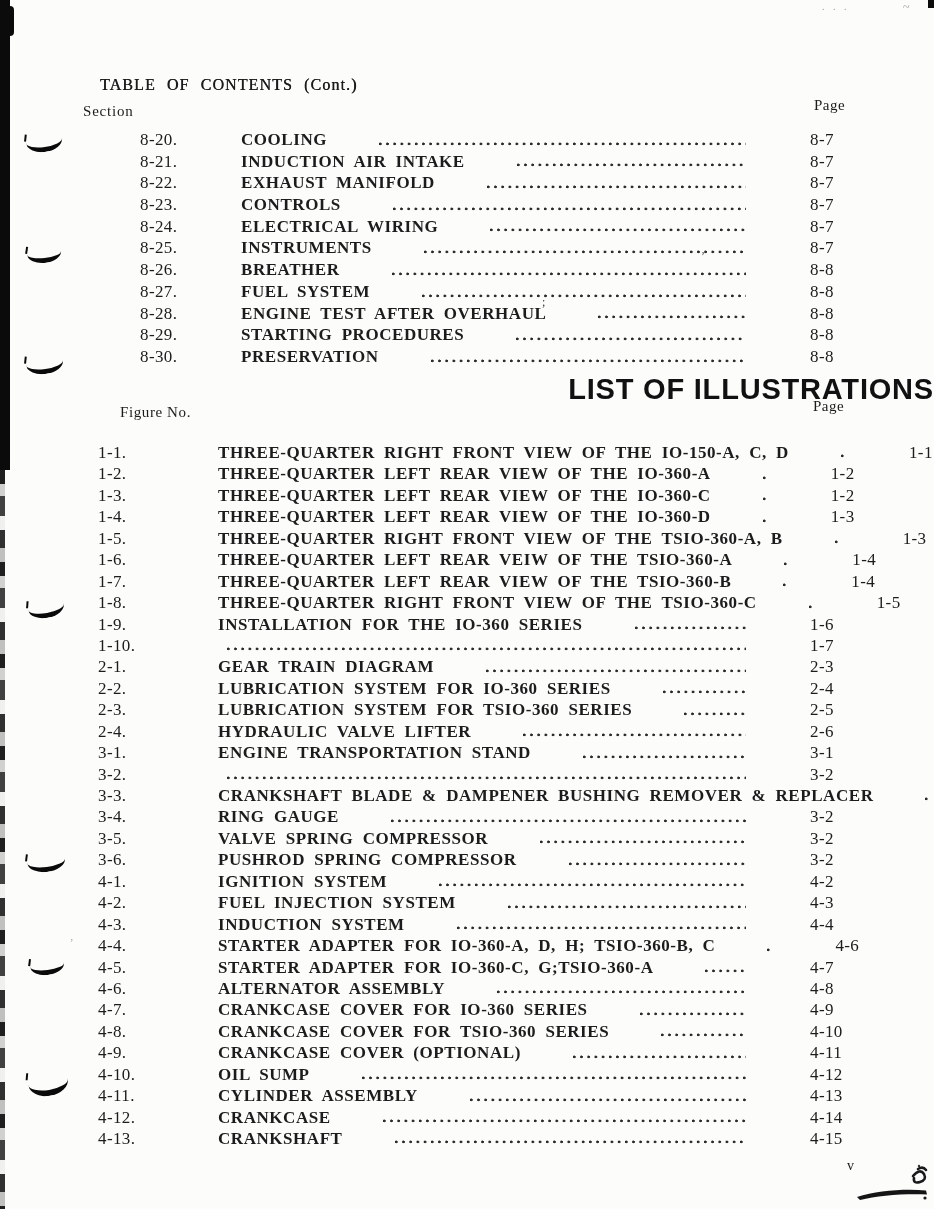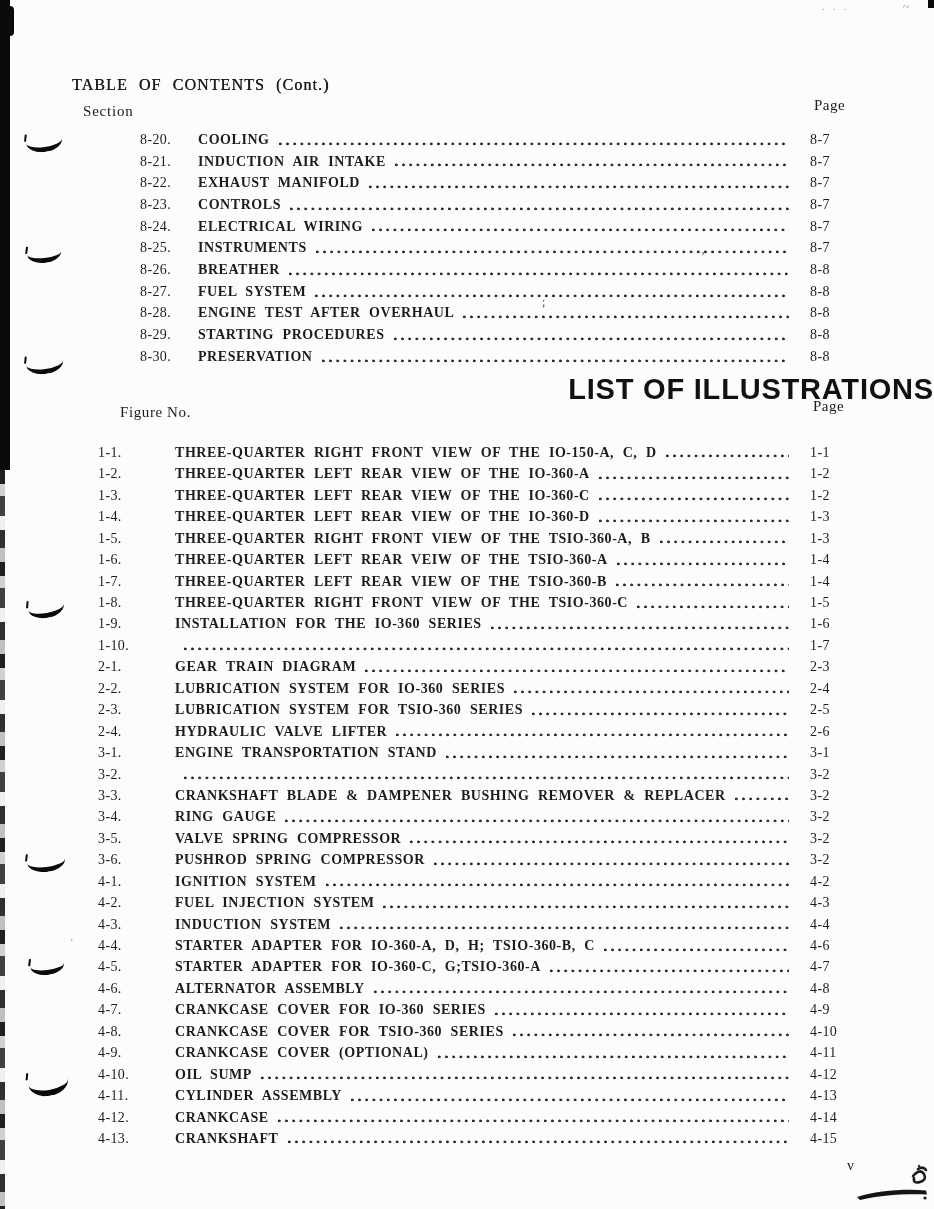--- a/index.html
+++ b/index.html
@@ -16,33 +16,33 @@
       rgba(12,12,12,.92) 0 14px, rgba(12,12,12,.18) 14px 26px,
       rgba(12,12,12,.78) 26px 46px, rgba(12,12,12,.05) 46px 60px,
       rgba(12,12,12,.85) 60px 78px, rgba(12,12,12,.25) 78px 92px);}
   .corner-right{position:absolute;left:928px;top:0;width:6px;height:8px;background:#0b0b0b;}
   .crescent{position:absolute;border-bottom:5px solid #0a0a0a;border-radius:50%;}
   .crescent::before{content:"";position:absolute;left:-1px;top:2px;width:2px;height:7px;background:#0a0a0a;transform:rotate(14deg);}
   .speck{position:absolute;color:#555;font-size:12px;line-height:1;}
   .faint{color:#9a9a9a;}
   .smudge{position:absolute;left:853px;top:1152px;}
   
-  .toc-head{position:absolute;left:72px;top:76px;font-size:16px;letter-spacing:1.1px;word-spacing:6px;text-shadow:.3px 0 0 currentColor;}
+  .toc-head{position:absolute;left:100px;top:76px;font-size:16px;letter-spacing:1.1px;word-spacing:6px;text-shadow:.3px 0 0 currentColor;}
   .section-label{position:absolute;left:83px;top:103px;font-size:15px;letter-spacing:.8px;text-align:right;}
   .page-label-top{position:absolute;left:814px;top:97px;font-size:15px;letter-spacing:.5px;}
   .ill-title{position:absolute;left:0;top:373px;width:934px;text-align:right;
     font-family:"Liberation Sans", sans-serif;font-weight:700;font-size:29px;letter-spacing:.8px;color:#111;}
   .figure-label{position:absolute;left:84px;top:404px;font-size:15px;letter-spacing:.6px;margin-left:36px;}
   .page-label-mid{position:absolute;left:813px;top:398px;font-size:15px;letter-spacing:.5px;}
   .folio{position:absolute;left:847px;top:1158px;font-size:14px;}
   
   .list{position:absolute;}
   .toc-list{left:140px;top:129px;width:718px;}
   .ill-list{left:98px;top:442px;width:760px;}
-  .row{display:flex;align-items:flex-end;white-space:nowrap;font-size:14px;}
+  .row{display:flex;align-items:center;white-space:nowrap;font-size:17px;gap:43px;}
   .toc-list .row{height:21.7px;line-height:21.7px;}
   .ill-list .row{height:21.45px;line-height:21.45px;}
   .num{flex:none;letter-spacing:.4px;}
   .toc-list .num{width:58px;}
   .ill-list .num{width:77px;}
   .title{flex:none;letter-spacing:.55px;word-spacing:4.5px;font-weight:bold;}
   .leader{flex:1 1 0;min-width:4px;height:4px;align-self:flex-end;margin:0 14px 5px 9px;
     background-image:radial-gradient(circle at 1.2px 1.9px, #2b2b2b 1.12px, rgba(0,0,0,0) 1.7px);
     background-size:7.2px 4px;background-repeat:repeat-x;background-position:left bottom;}
   .pg{flex:none;width:48px;padding-left:7px;letter-spacing:.4px;}

